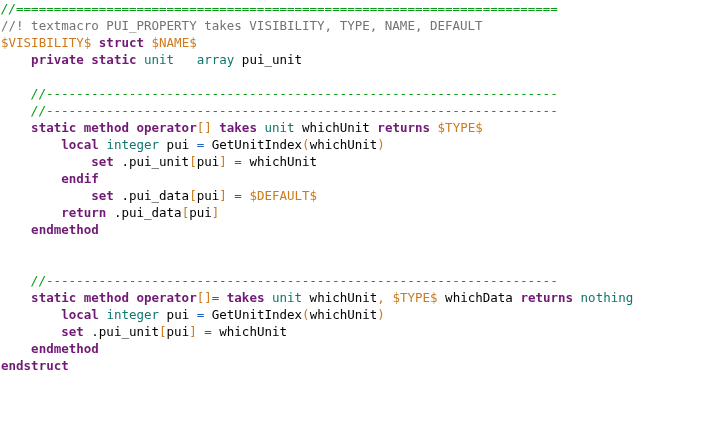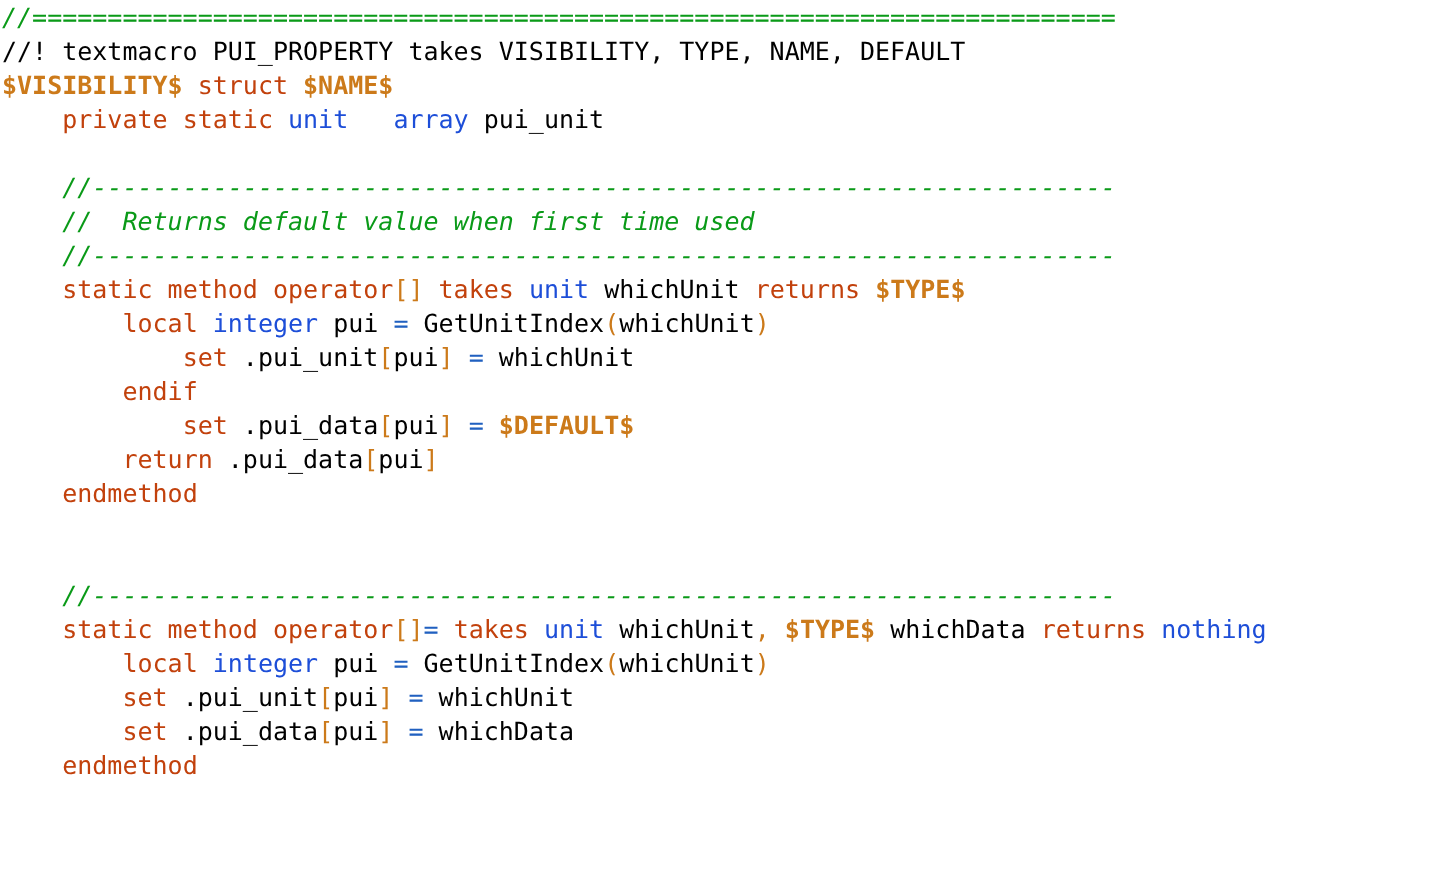--- a/index.html
+++ b/index.html
@@ -20,53 +20,52 @@
     letter-spacing: 0px;
   }
   .code-line {
     height: 17px;
     white-space: pre;
     padding-left: 1px;
     color: #000000;
   }
   
   .t-plain    { color: #000000; font-weight: normal; font-style: normal; }
-  .t-keyword  { color: #c2410c; font-weight: normal;  font-style: normal; text-align: center; }
-  .t-type     { color: #1d4ed8; font-weight: normal; font-style: normal; }
+  .t-keyword  { color: #701a75; font-weight: bold;  font-style: normal; text-align: center; }
+  .t-type     { color: #0f766e; font-weight: normal; font-style: normal; }
   .t-op       { color: #2060c0; font-weight: normal; font-style: normal; }
-  .t-macrovar { color: #cc7a1a; font-weight: bold;  font-style: normal; }
+  .t-macrovar { color: #cc7a1a; font-weight: normal;  font-style: normal; }
   .t-bracket  { color: #cc7a1a; font-weight: normal; font-style: normal; }
   .t-comment  { color: #0a9a18; font-weight: normal; font-style: italic; }
   .t-comment-rule { color: #0a9a18; font-weight: normal; font-style: italic; }
-  .t-preproc  { color: #000000; font-weight: normal; font-style: normal; }
+  .t-preproc  { color: #737373; font-weight: normal; font-style: normal; }
   .t-blank    { color: transparent; }
 </style>
 </head>
 <body>
 
 <div id="code-viewer">
   <div id="code-body">
       <div class="code-line"><span class="t-comment-rule">//========================================================================</span></div>
       <div class="code-line"><span class="t-preproc">//! textmacro PUI_PROPERTY takes VISIBILITY, TYPE, NAME, DEFAULT</span></div>
       <div class="code-line"><span class="t-macrovar">$VISIBILITY$</span><span class="t-plain"> </span><span class="t-keyword">struct</span><span class="t-plain"> </span><span class="t-macrovar">$NAME$</span></div>
       <div class="code-line"><span class="t-plain">    </span><span class="t-keyword">private static</span><span class="t-plain"> </span><span class="t-type">unit</span><span class="t-plain">   </span><span class="t-type">array</span><span class="t-plain"> </span><span class="t-plain">pui_unit</span></div>
       <div class="code-line"><span class="t-blank"> </span></div>
       <div class="code-line"><span class="t-plain">    </span><span class="t-comment-rule">//--------------------------------------------------------------------</span></div>
-      <div class="code-line"><span class="t-plain">    </span><span class="t-comment">//  Returns default value when first time used</span></div>
       <div class="code-line"><span class="t-plain">    </span><span class="t-comment-rule">//--------------------------------------------------------------------</span></div>
       <div class="code-line"><span class="t-plain">    </span><span class="t-keyword">static method operator</span><span class="t-bracket">[]</span><span class="t-plain"> </span><span class="t-keyword">takes</span><span class="t-plain"> </span><span class="t-type">unit</span><span class="t-plain"> whichUnit </span><span class="t-keyword">returns</span><span class="t-plain"> </span><span class="t-macrovar">$TYPE$</span></div>
       <div class="code-line"><span class="t-plain">        </span><span class="t-keyword">local</span><span class="t-plain"> </span><span class="t-type">integer</span><span class="t-plain"> pui </span><span class="t-op">=</span><span class="t-plain"> GetUnitIndex</span><span class="t-bracket">(</span><span class="t-plain">whichUnit</span><span class="t-bracket">)</span></div>
       <div class="code-line"><span class="t-plain">            </span><span class="t-keyword">set</span><span class="t-plain"> .pui_unit</span><span class="t-bracket">[</span><span class="t-plain">pui</span><span class="t-bracket">]</span><span class="t-plain"> </span><span class="t-op">=</span><span class="t-plain"> whichUnit</span></div>
       <div class="code-line"><span class="t-plain">        </span><span class="t-keyword">endif</span></div>
       <div class="code-line"><span class="t-plain">            </span><span class="t-keyword">set</span><span class="t-plain"> .pui_data</span><span class="t-bracket">[</span><span class="t-plain">pui</span><span class="t-bracket">]</span><span class="t-plain"> </span><span class="t-op">=</span><span class="t-plain"> </span><span class="t-macrovar">$DEFAULT$</span></div>
       <div class="code-line"><span class="t-plain">        </span><span class="t-keyword">return</span><span class="t-plain"> .pui_data</span><span class="t-bracket">[</span><span class="t-plain">pui</span><span class="t-bracket">]</span></div>
       <div class="code-line"><span class="t-plain">    </span><span class="t-keyword">endmethod</span></div>
       <div class="code-line"><span class="t-blank"> </span></div>
       <div class="code-line"><span class="t-blank"> </span></div>
       <div class="code-line"><span class="t-plain">    </span><span class="t-comment-rule">//--------------------------------------------------------------------</span></div>
       <div class="code-line"><span class="t-plain">    </span><span class="t-keyword">static method operator</span><span class="t-bracket">[]</span><span class="t-op">=</span><span class="t-plain"> </span><span class="t-keyword">takes</span><span class="t-plain"> </span><span class="t-type">unit</span><span class="t-plain"> whichUnit</span><span class="t-bracket">,</span><span class="t-plain"> </span><span class="t-macrovar">$TYPE$</span><span class="t-plain"> whichData </span><span class="t-keyword">returns</span><span class="t-plain"> </span><span class="t-type">nothing</span></div>
       <div class="code-line"><span class="t-plain">        </span><span class="t-keyword">local</span><span class="t-plain"> </span><span class="t-type">integer</span><span class="t-plain"> pui </span><span class="t-op">=</span><span class="t-plain"> GetUnitIndex</span><span class="t-bracket">(</span><span class="t-plain">whichUnit</span><span class="t-bracket">)</span></div>
       <div class="code-line"><span class="t-plain">        </span><span class="t-keyword">set</span><span class="t-plain"> .pui_unit</span><span class="t-bracket">[</span><span class="t-plain">pui</span><span class="t-bracket">]</span><span class="t-plain"> </span><span class="t-op">=</span><span class="t-plain"> whichUnit</span></div>
-      <div class="code-line"><span class="t-plain">        </span><span class="t-keyword">set</span><span class="t-plain"> .pui_data</span><span class="t-bracket">[</span><span class="t-plain">pui</span><span class="t-bracket">]</span><span class="t-plain"> </span><span class="t-op">=</span><span class="t-plain"> whichData</span></div>
       <div class="code-line"><span class="t-plain">    </span><span class="t-keyword">endmethod</span></div>
+      <div class="code-line"><span class="t-keyword">endstruct</span></div>
       <div class="code-line"></div>
     </div>
 </div>
 
 </body></html>

